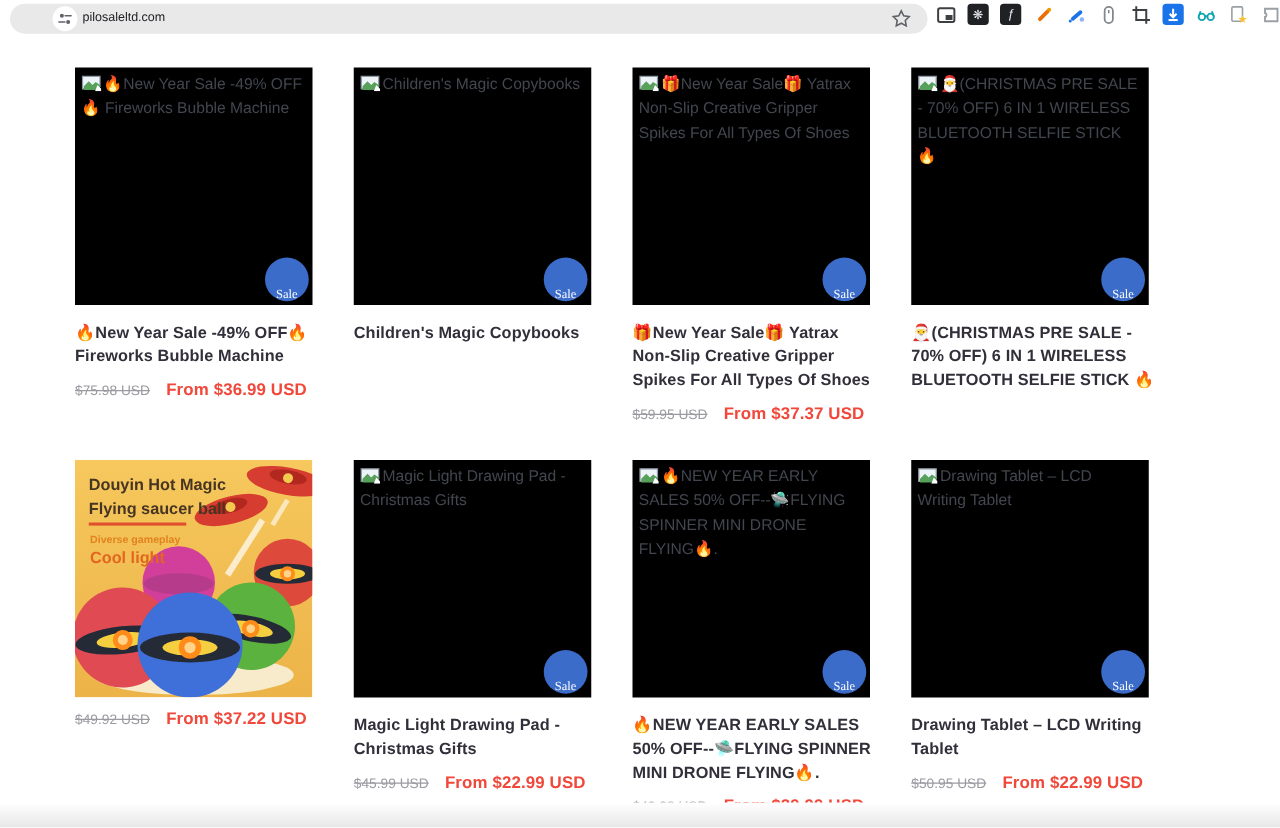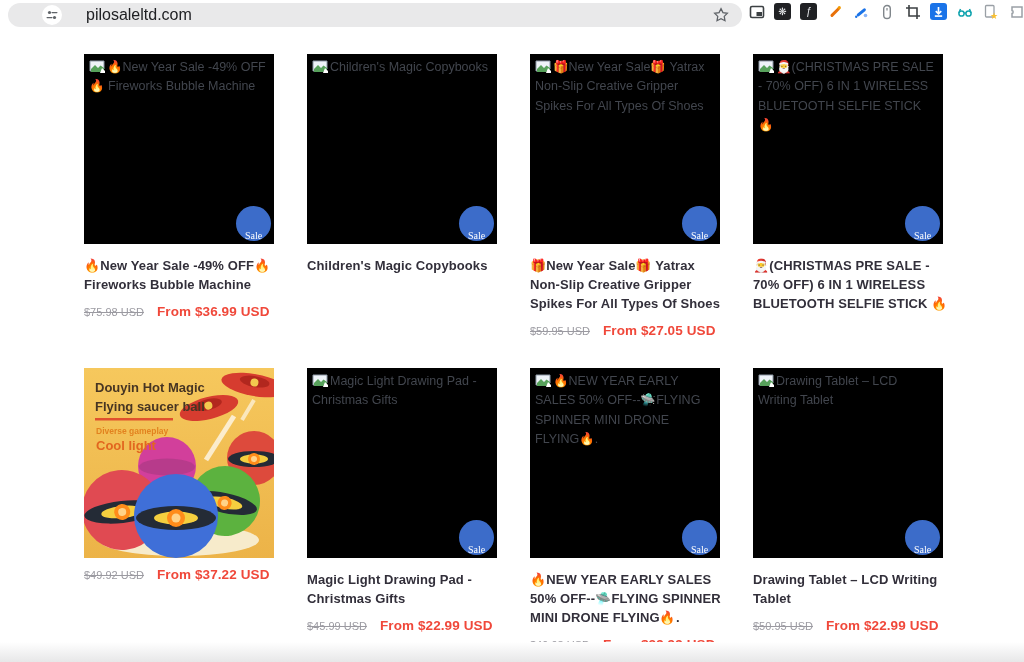--- a/index.html
+++ b/index.html
@@ -5,32 +5,32 @@
   * { margin:0; padding:0; box-sizing:border-box; }
   html,body { width:1024px; height:662px; overflow:hidden; background:#fff;
               font-family:"Liberation Sans", sans-serif; }
 
   
   .toolbar { position:relative; width:1024px; height:30px; background:#fff; }
   .urlbar { position:absolute; left:8px; top:3px; width:734px; height:24px;
             background:#e9e9ea; border-radius:13px; display:flex; align-items:center; }
   .site-chip { position:absolute; left:34px; top:2px; width:20px; height:20px;
                background:#fff; border-radius:50%; display:flex; align-items:center; justify-content:center; }
-  .url-text { position:absolute; left:78px; top:0; height:24px; line-height:24px;
-              font-size:16px; color:#202124; }
+  .url-text { position:absolute; left:58px; top:0; height:24px; line-height:24px;
+              font-size:10px; color:#202124; }
   .star-btn { position:absolute; right:12px; top:3px; width:18px; height:18px; color:#5f6368; }
   .ext-row { position:absolute; top:3px; left:748px; display:flex; gap:9px; align-items:center; }
   .ext { width:17px; height:17px; display:flex; align-items:center; justify-content:center;
          font-size:10px; border-radius:3px; }
   .ext.dark { background:#202124; color:#e8eaed; }
   .ext.blue-bg { background:#1a73e8; }
 
   
   .page { position:relative; width:1024px; height:632px; background:#fff; }
-  .grid-row { display:flex; padding-left:84px; }
+  .grid-row { display:flex; padding-left:60px; }
   .grid-row.r1 { padding-top:24px; }
   .grid-row.r2 { margin-top:30px; }
   .card { width:197px; margin-right:26px; display:block; text-decoration:none; cursor:pointer; }
   .media { position:relative; width:190px; height:190px; background:#000; overflow:hidden; }
   .media.promo { background:none; }
   .alt-wrap { padding:4px 6px 0 5px; font-size:12.5px; line-height:1.55; color:#42464e; }
   .broken-icon { display:inline-block; width:16px; height:13px; vertical-align:-2px; margin-right:2px; }
   .badge { position:absolute; right:3px; bottom:3px; width:35px; height:35px; border-radius:50%;
            background:#3c6cc9; color:#fff; display:flex; align-items:flex-end; justify-content:center;font-family:Liberation Serif, serif; }
   .badge span { display:block; width:19px; font-size:10px; line-height:1.12; text-align:center;
@@ -169,21 +169,21 @@
                 <path d="M2 9l4-4 3 3 2.5-2.5L15 8v2l-4 2H2z" fill="#57a15b"></path>
                 <path d="M11 13l2-5 3 3v2z" fill="#fff"></path>
               </svg></span><span>🎁New Year Sale🎁 Yatrax Non-Slip Creative Gripper Spikes For All Types Of Shoes</span></div>
         <div class="badge">
             <span>Sale</span>
           </div>
       </div>
       <h3 class="title">🎁New Year Sale🎁 Yatrax Non-Slip Creative Gripper Spikes For All Types Of Shoes</h3>
       <div class="prices">
         <s class="compare">$59.95 USD</s>
-        <span class="price">From $27.05 USD</span>
+        <span class="price">From $37.37 USD</span>
       </div>
     </a>
 
     <a class="card">
       <div class="media">
         <div class="alt-wrap"><span class="broken-icon"><svg width="16" height="13" viewBox="0 0 16 13">
                 <path d="M1 1h14v8l-4 2H1z" fill="#eef3f8" stroke="#8d98a5"></path>
                 <path d="M2 9l4-4 3 3 2.5-2.5L15 8v2l-4 2H2z" fill="#57a15b"></path>
                 <path d="M11 13l2-5 3 3v2z" fill="#fff"></path>
               </svg></span><span>🎅(CHRISTMAS PRE SALE - 70% OFF) 6 IN 1 WIRELESS BLUETOOTH SELFIE STICK 🔥</span></div>

